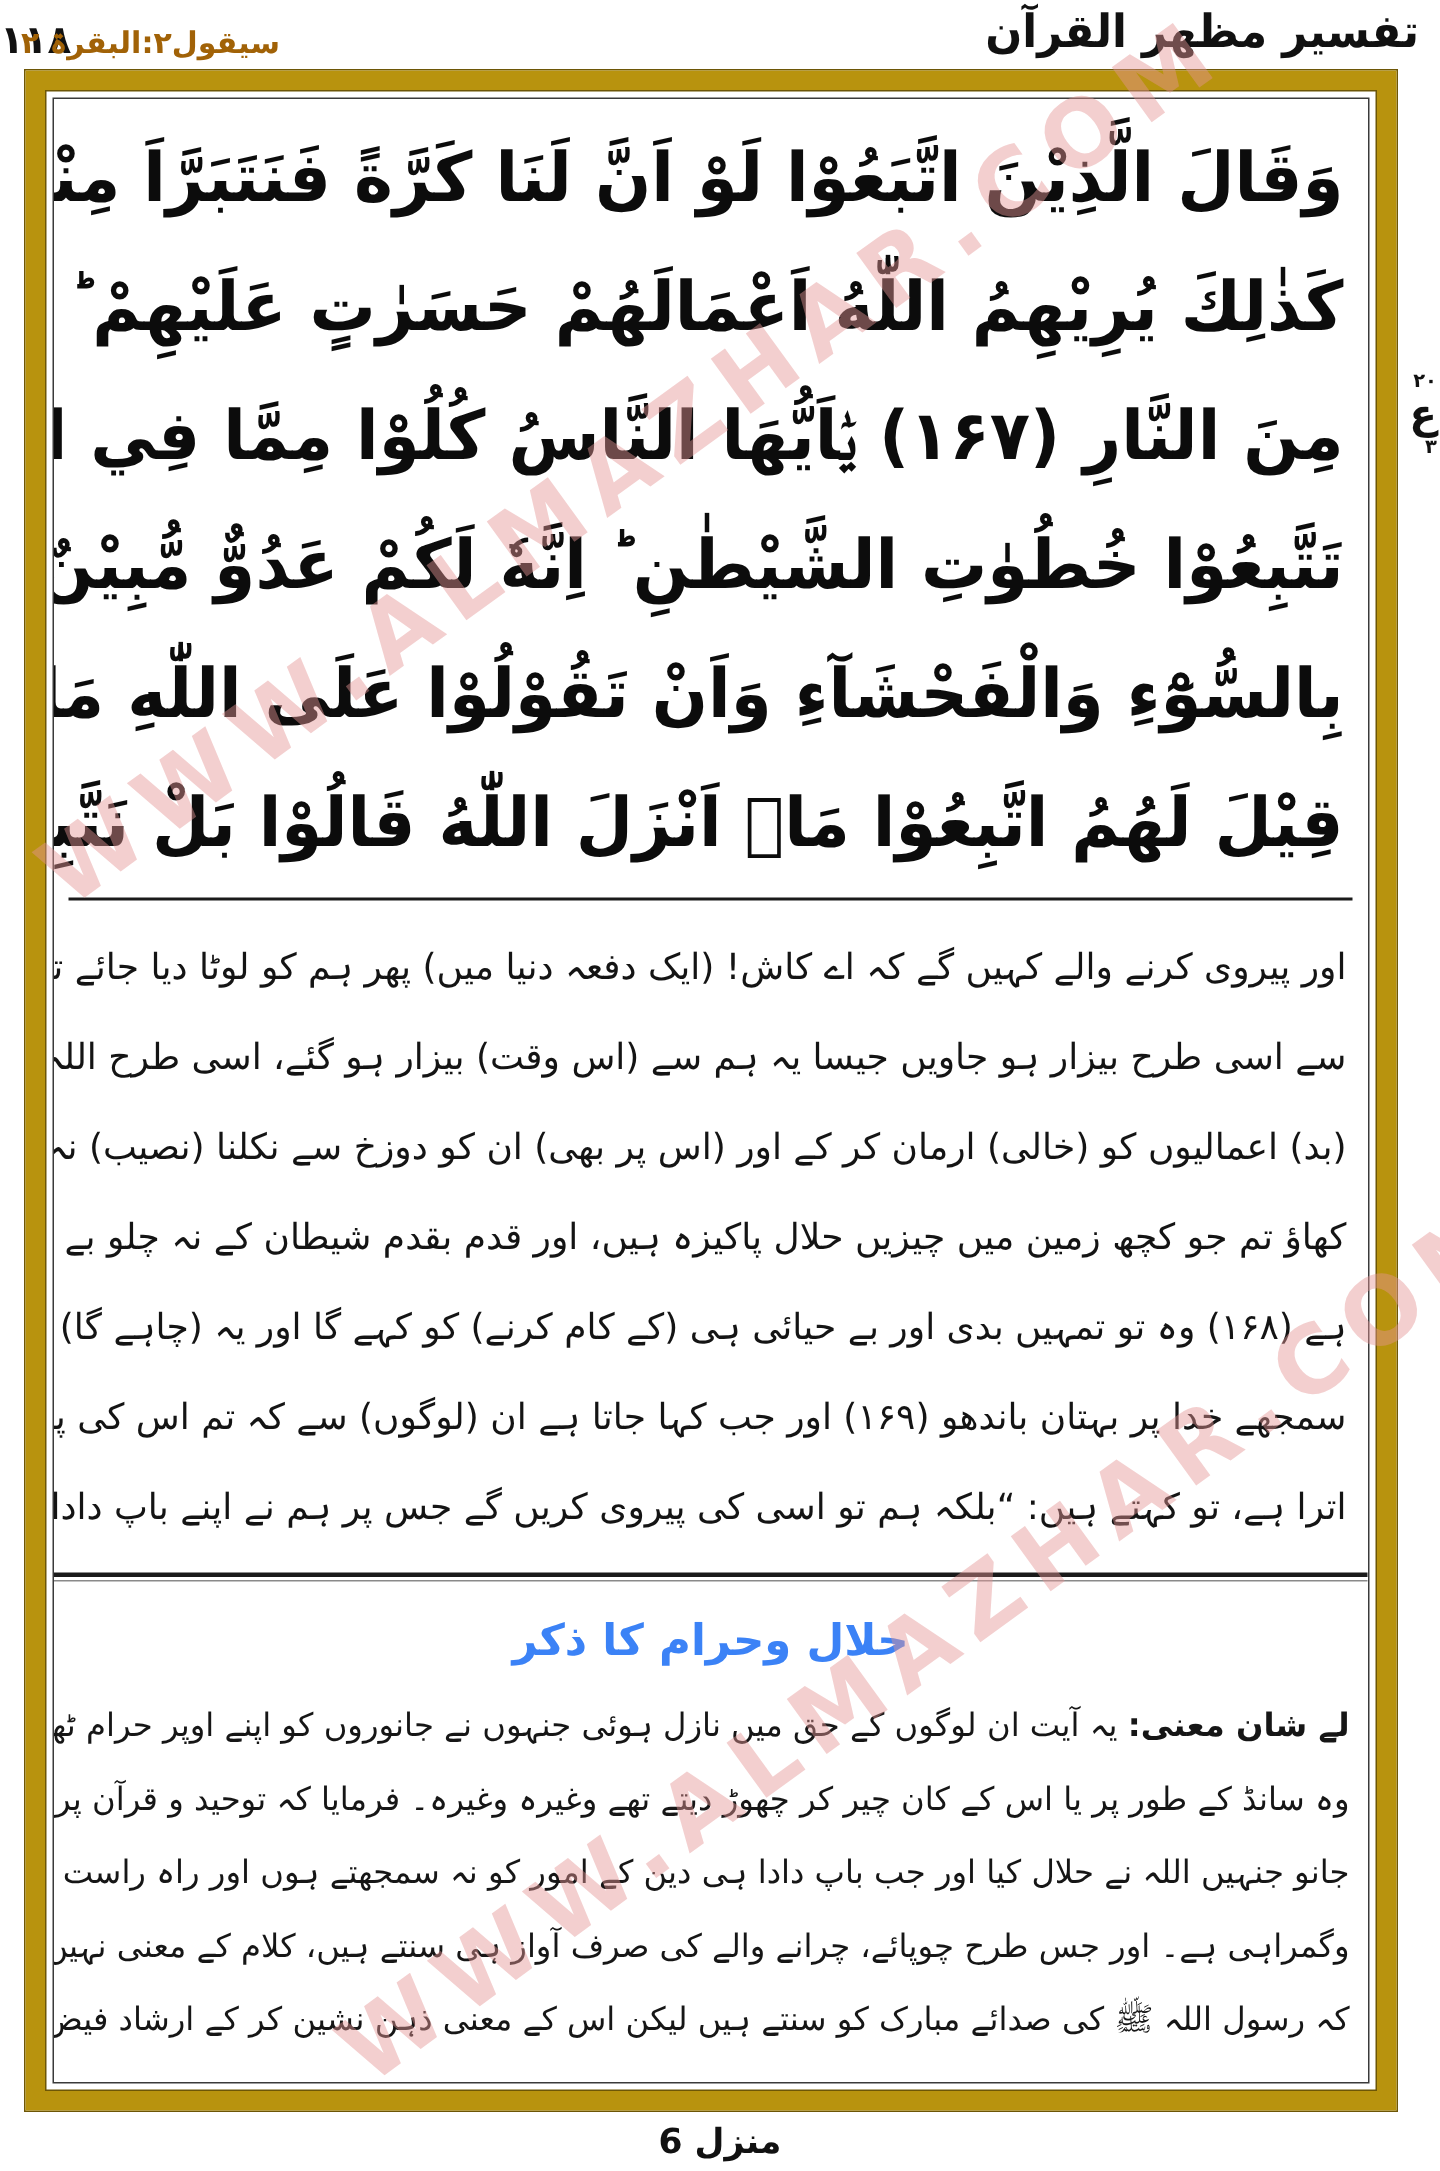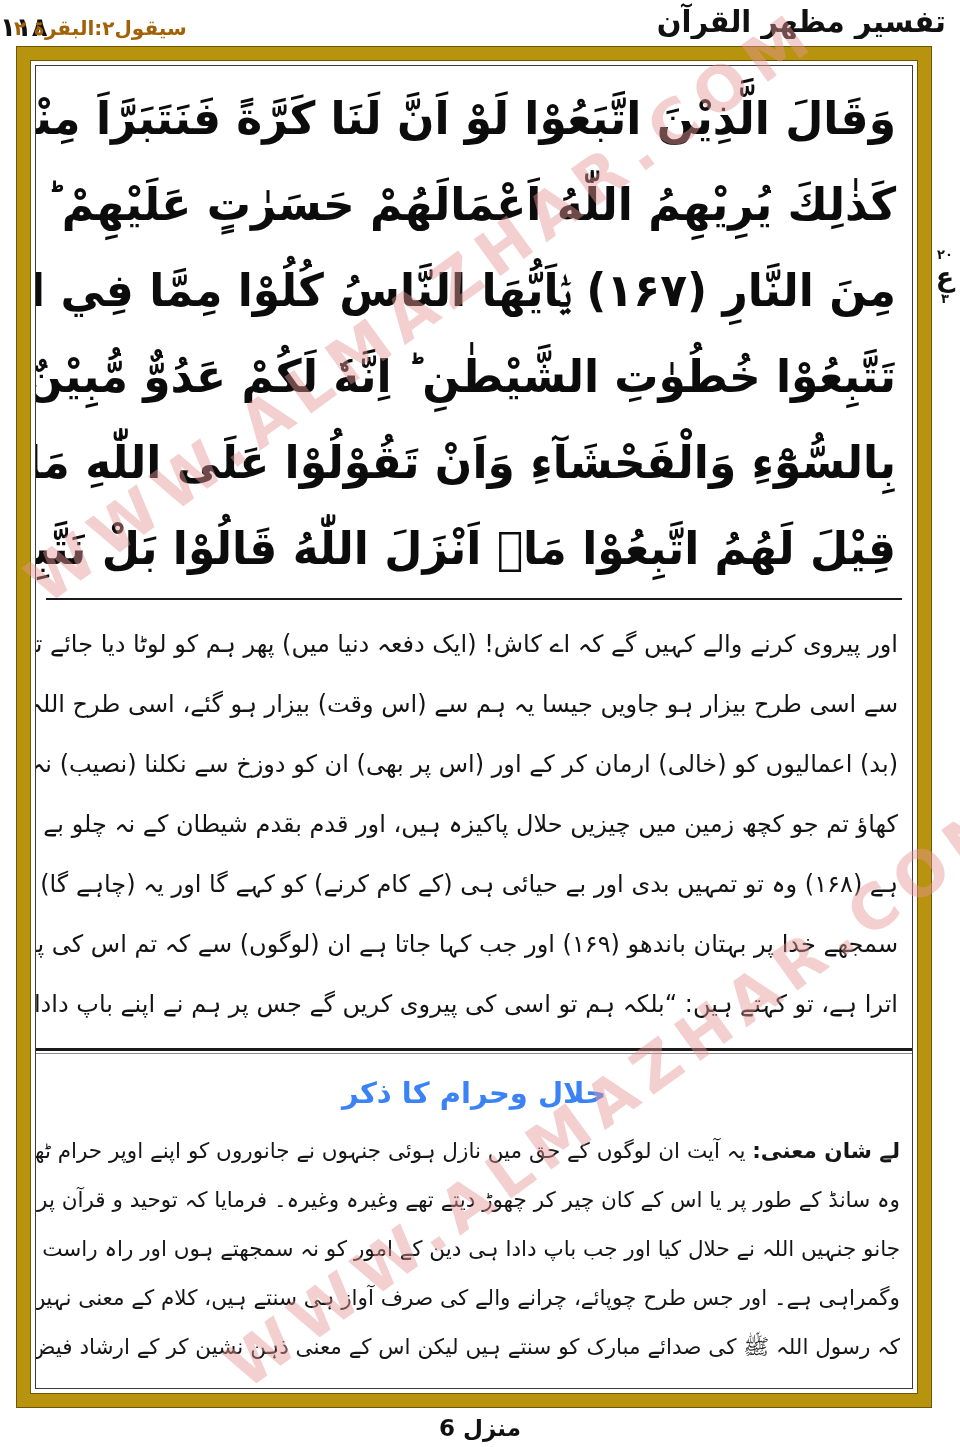--- a/index.html
+++ b/index.html
@@ -41,21 +41,21 @@
   
   .comm-heading { text-align:center; font-size:29px; font-weight:bold; color:#3b82f6;
                   padding:22px 0 14px 0; }
   .comm-block { padding:2px 2px 0 2px; }
   .c-line { font-size:21.5px; color:#161616; line-height:49px;
             text-align:justify; text-align-last:justify; white-space:nowrap; direction:rtl; }
   .c-lead { font-weight:bold; }
 
   
   .margin-marker { position:absolute; top:248px; left:auto; right:2px; width:26px;
-                   text-align:center; color:#111; line-height:1.1; }
+                   color:#111; line-height:1.1; }
   .margin-marker .mm-top { font-size:13px; font-weight:bold; display:block; }
   .margin-marker .mm-ain { font-size:27px; font-weight:bold; display:block; }
   .margin-marker .mm-bottom { font-size:13px; font-weight:bold; display:block; }
 
   
   .watermark { position:absolute; pointer-events:none; z-index:9; direction:ltr;
                font-size:62px; font-weight:bold; letter-spacing:10px;
                color:rgba(228,148,148,0.45); white-space:nowrap;
                transform:rotate(-36deg); transform-origin:left bottom; }
   .wm-1 { left:55px;  top:545px; }

